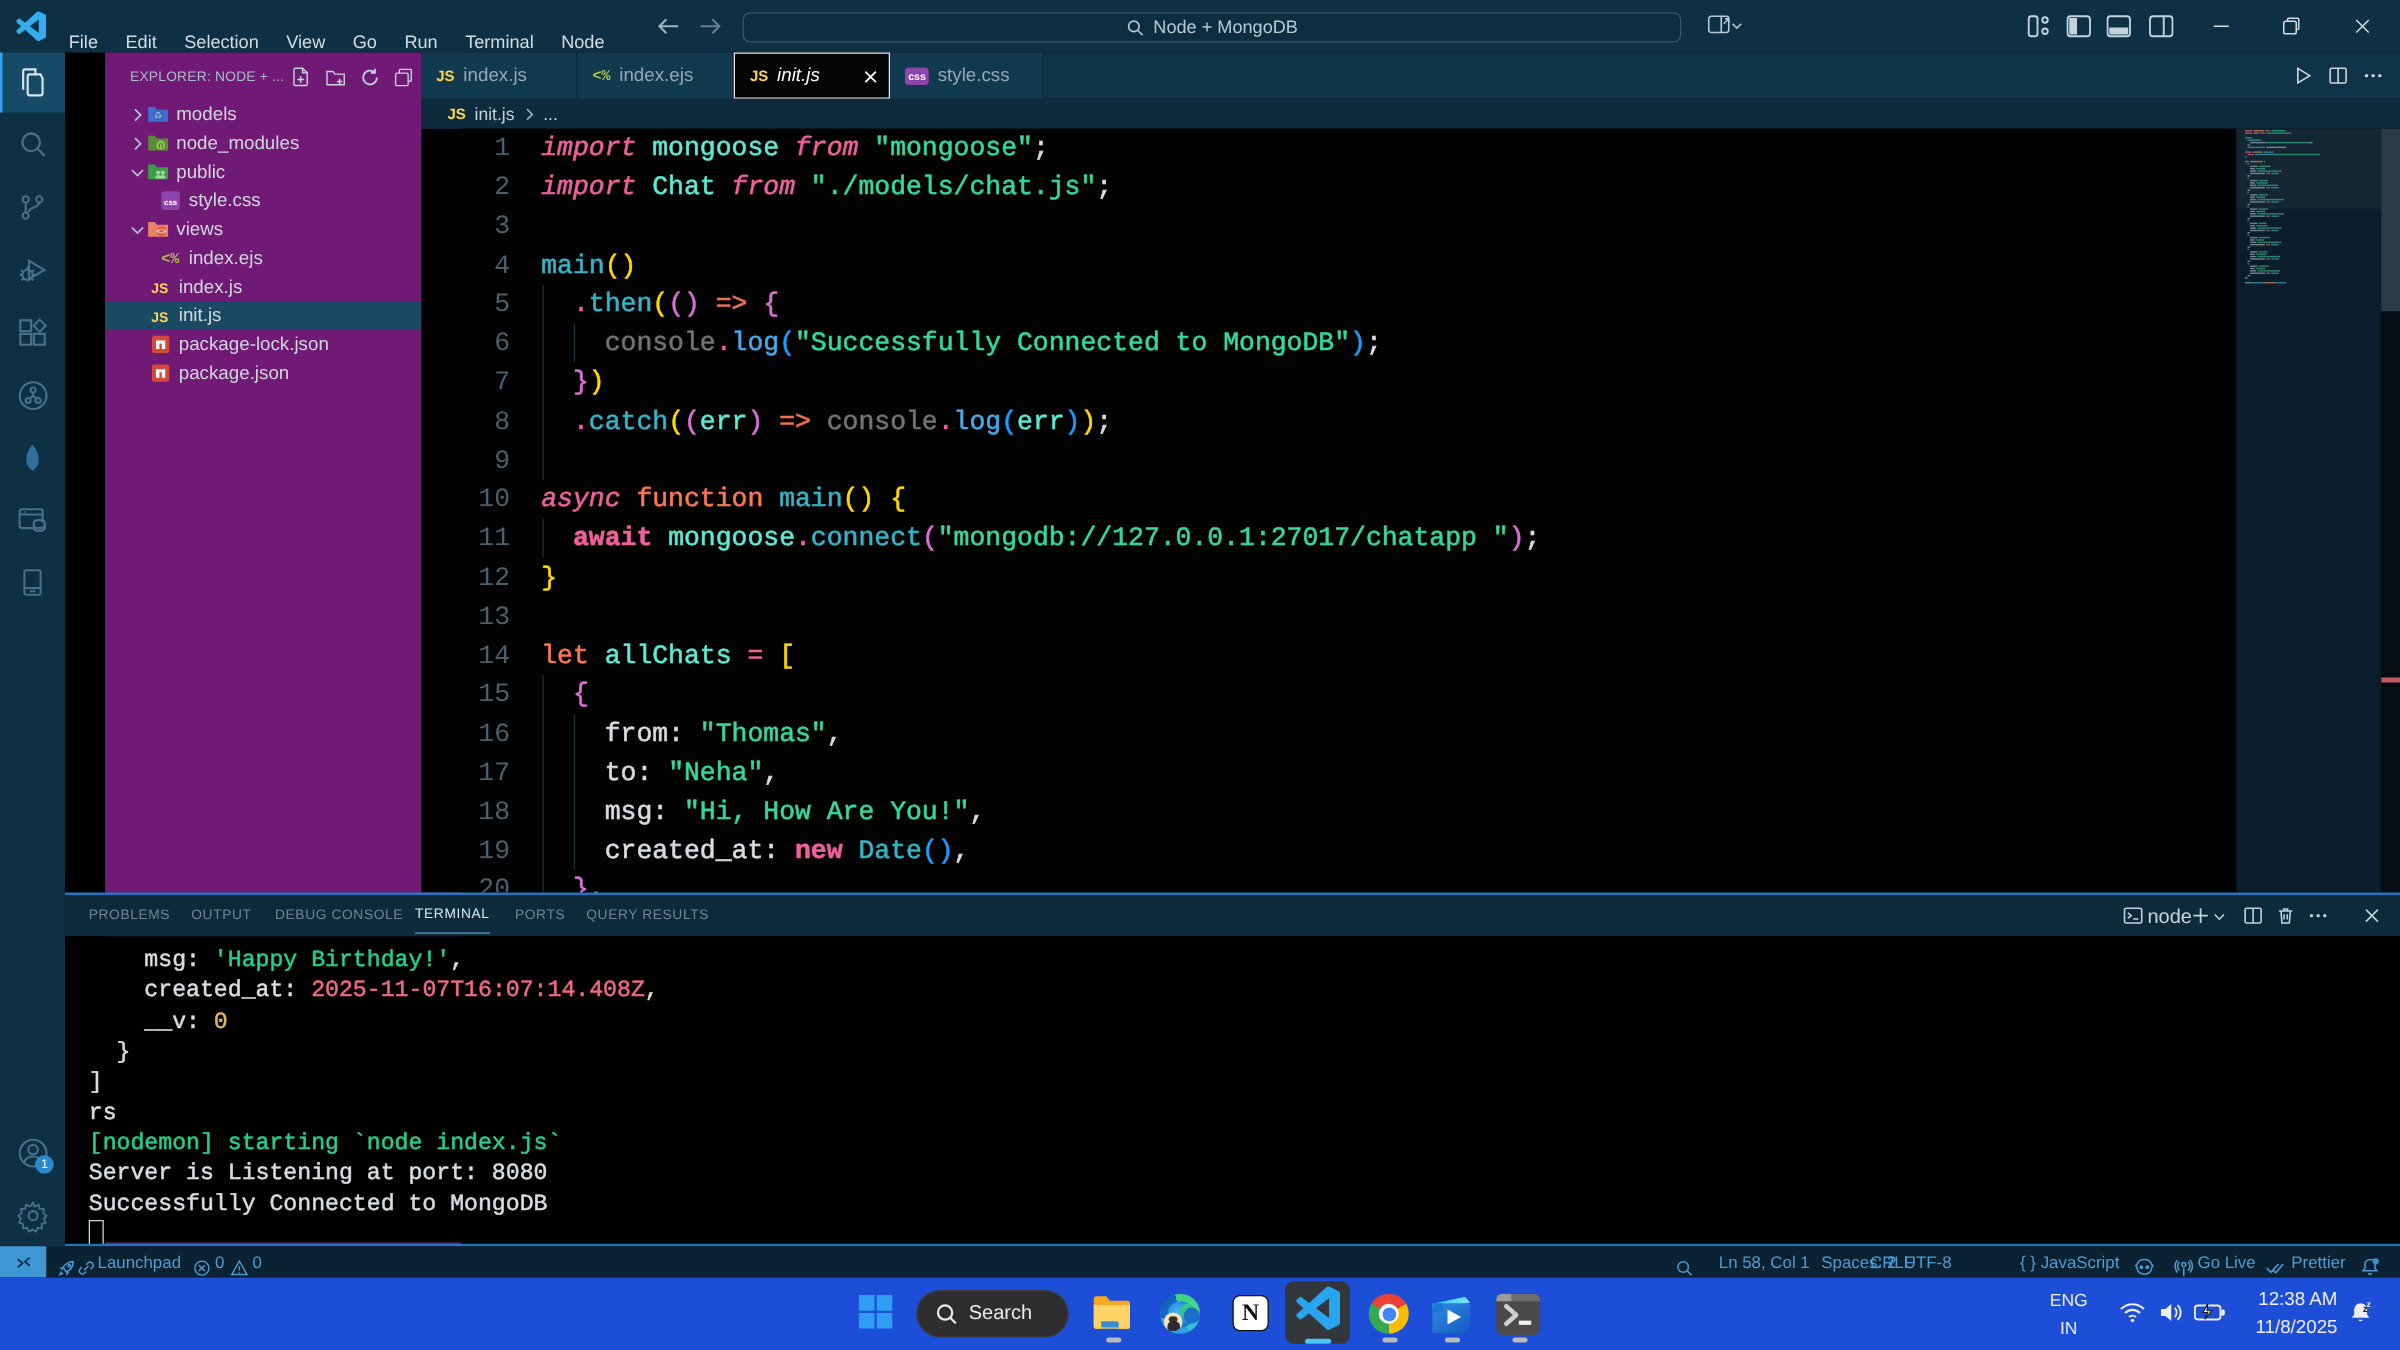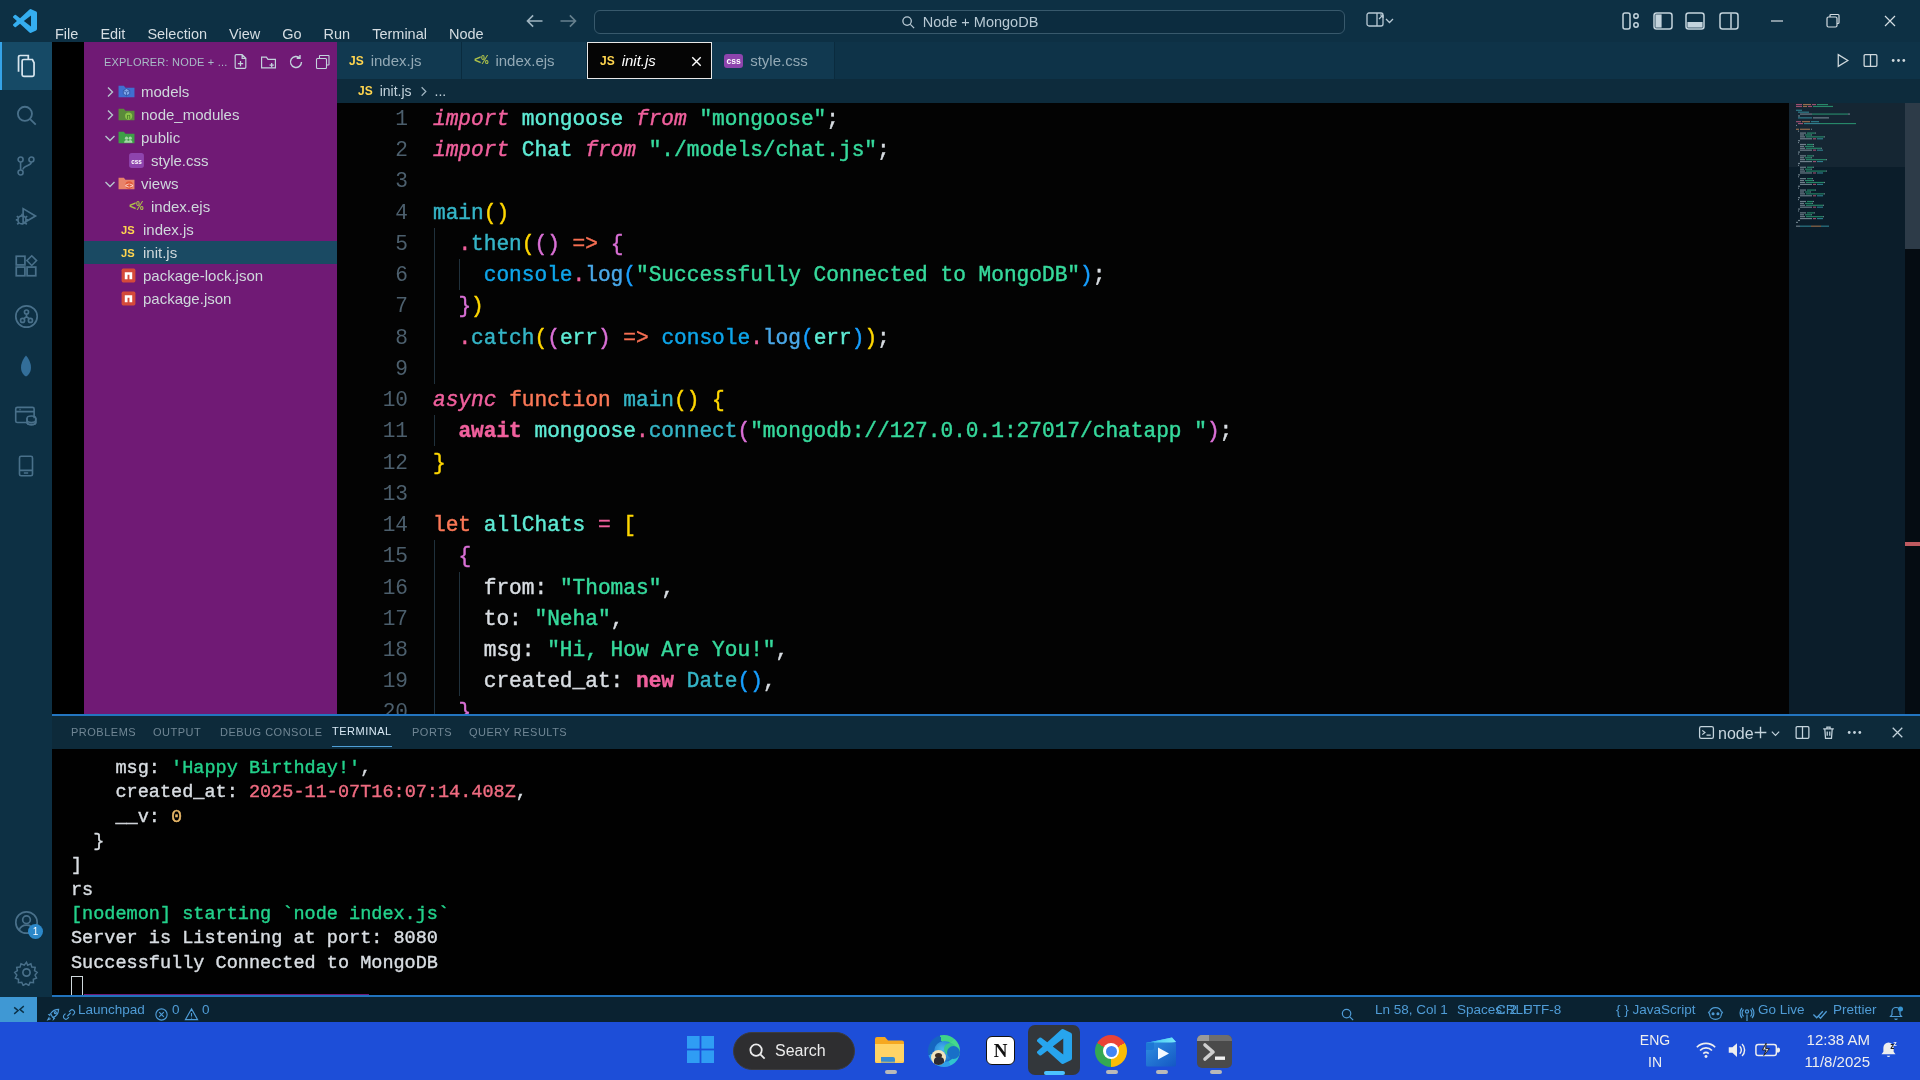--- a/index.html
+++ b/index.html
@@ -56,21 +56,21 @@
 
 .kw { color:#f0609d; font-style:italic; }
 .kw2 { color:#fb7857; }
 .id { color:#5eead4; }
 .str { color:#36d99c; }
 .fn { color:#4aa8e8; }
 .cl { color:#35b5c7; }
 .pk { color:#f0609d; }
 .b1 { color:#ffd700; } .b2 { color:#da70d6; } .b3 { color:#179fff; }
 .wh { color:#d8dde2; }
-.pc { color:#0ea5e9;text-align:right; }
+.pc { color:#737373;text-align:right; }
 .ar { color:#f76f53; }
 </style>
 </head>
 <body>
 <div id="titlebar">
   <svg class="abs" style="left:13px;top:9px" width="24" height="24" viewBox="0 0 24 24">
     <path fill="#35aef0" d="M23.15 2.587L18.21.21a1.494 1.494 0 0 0-1.705.29l-9.46 8.63-4.12-3.128a.999.999 0 0 0-1.276.057L.327 7.261A1 1 0 0 0 .326 8.74L3.899 12 .326 15.26a1 1 0 0 0 .001 1.479L1.65 17.94a.999.999 0 0 0 1.276.057l4.12-3.128 9.46 8.63a1.492 1.492 0 0 0 1.704.29l4.942-2.377A1.5 1.5 0 0 0 24 20.06V3.939a1.5 1.5 0 0 0-.85-1.352zm-5.146 14.861L10.826 12l7.178-5.448v10.896z"></path>
   </svg>
   <div id="menus">
     <span>File</span>

